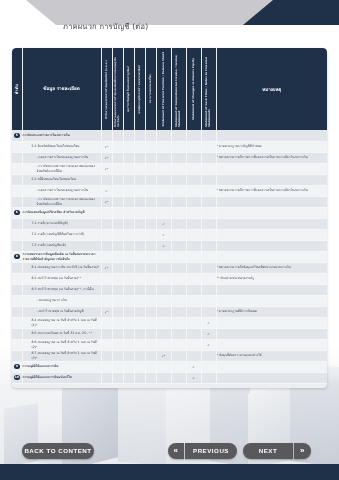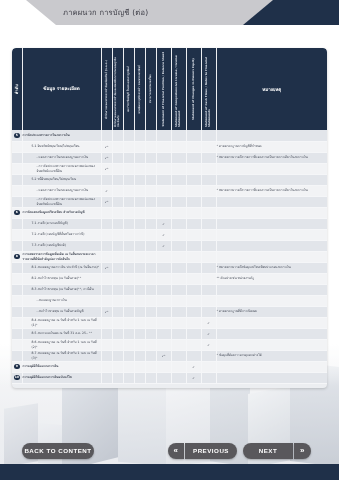--- a/index.html
+++ b/index.html
@@ -34,21 +34,21 @@
     background: #ffffff;
     clip-path: polygon(0 0, 26px 0, 56px 25px, 0 25px);
   }
   .topbar-navy {
     position: absolute; top: 0; right: 0;
     width: 96px; height: 25px;
     background: #1f3049;
     clip-path: polygon(30px 0, 96px 0, 96px 25px, 0 25px);
   }
   .topbar-title {
-    position: absolute; top: 6px; left: 63px;
+    position: absolute; top: 20px; left: 63px;
     font-size: 7.5px; color: #3a3a44;
     letter-spacing: .2px; white-space: nowrap;
   }
 
   
   .bgphoto {
     position: absolute; left: 0; bottom: 16px;
     width: 339px; height: 120px;
     overflow: hidden;
     opacity: .62;

